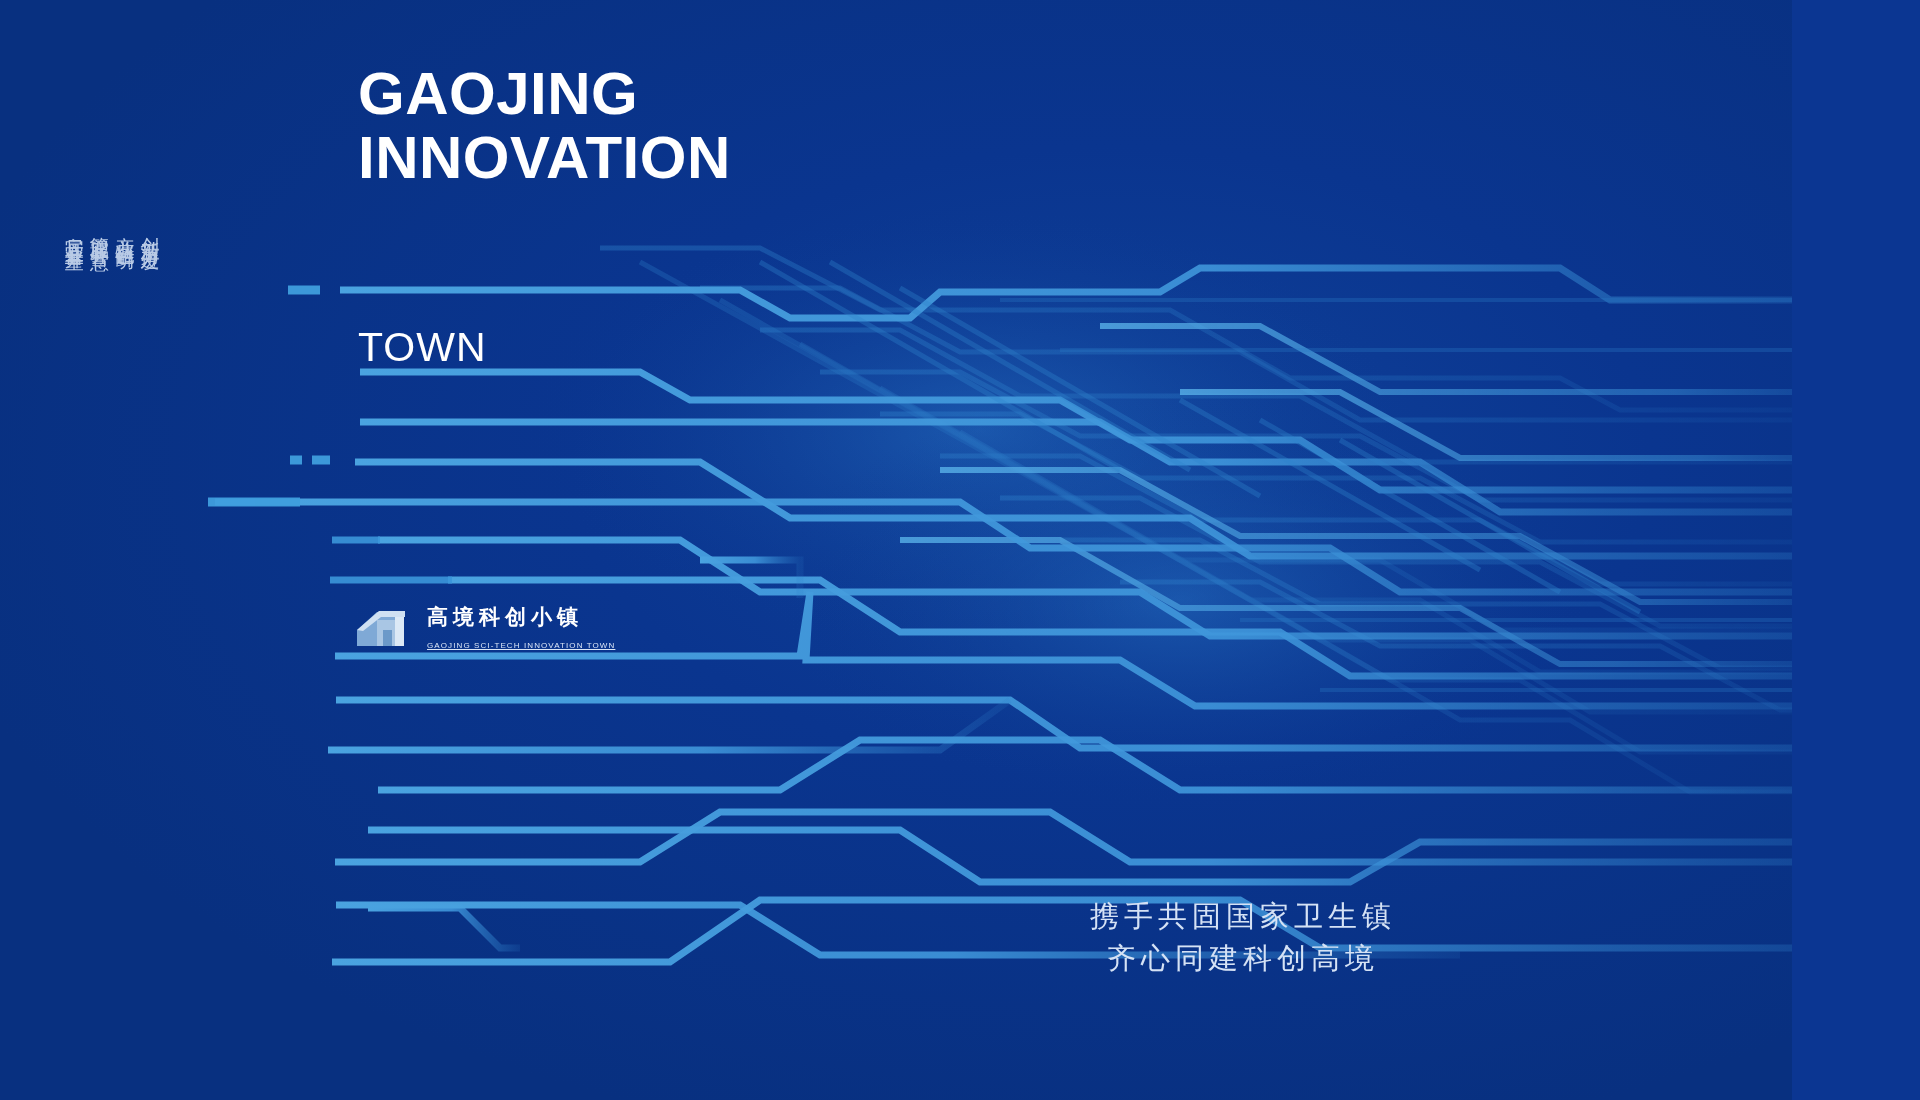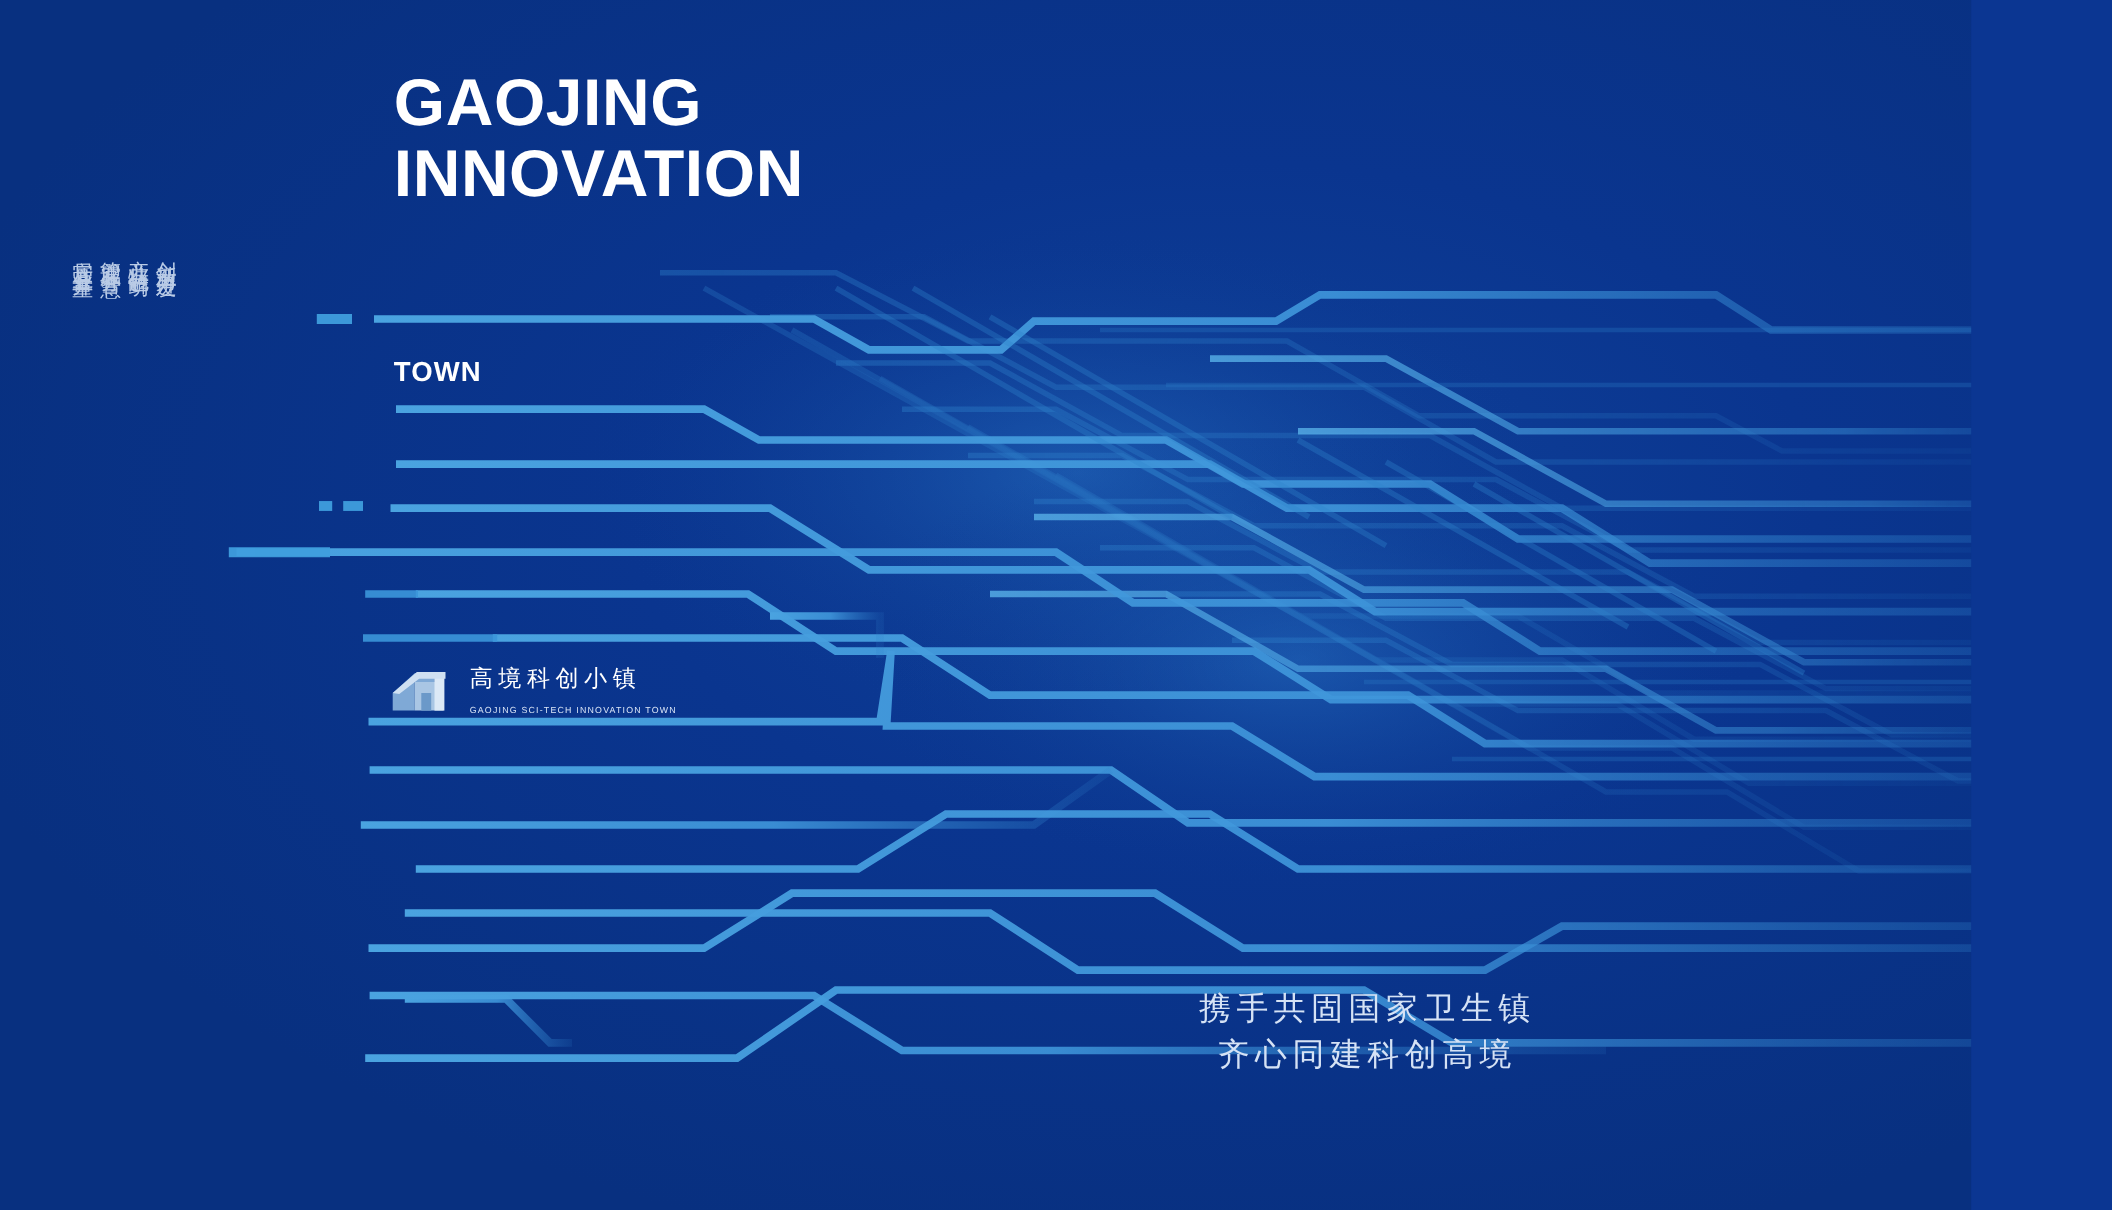--- a/index.html
+++ b/index.html
@@ -42,37 +42,37 @@
     color:#ffffff;
     font-weight:bold;
     font-size:60px;
     line-height:64px;
     letter-spacing:0.5px;
     font-family:"Liberation Sans",sans-serif;
   }
   .headline div{white-space:nowrap;}
   .townword{
     position:absolute;left:358px;top:324px;z-index:8;
-    color:#ffffff;font-weight:bold;font-size:25px;letter-spacing:1px;
+    color:#ffffff;font-weight:normal;font-size:41px;letter-spacing:1px;
     font-family:"Liberation Sans",sans-serif;
   }
   
   .logo{
     position:absolute;left:355px;top:606px;z-index:9;
     display:flex;align-items:center;gap:10px;
   }
   .logo-mark{width:62px;height:44px;flex:0 0 auto;}
   .logo-text{display:flex;flex-direction:column;justify-content:center;}
   .logo-cn{
     color:#ffffff;font-size:21px;letter-spacing:5px;
-    font-family:"DejaVu Sans",sans-serif;line-height:1.05;font-weight:normal;
+    font-family:"DejaVu Sans",sans-serif;line-height:1.05;font-weight:bold;
   }
   .logo-en{
     color:#dbe6f7;font-size:8px;letter-spacing:1.1px;margin-top:13px;
-    font-family:"Liberation Sans",sans-serif;white-space:nowrap;
+    font-family:"Liberation Sans",sans-serif;white-space:nowrap;text-decoration:underline;
   }
   
   .brslogan{
     position:absolute;right:396px;top:895px;z-index:9;
     color:#d5e2f5;
     font-family:"DejaVu Sans",sans-serif;
     font-size:29px;
     letter-spacing:5px;
     line-height:42px;
     text-align:center;

